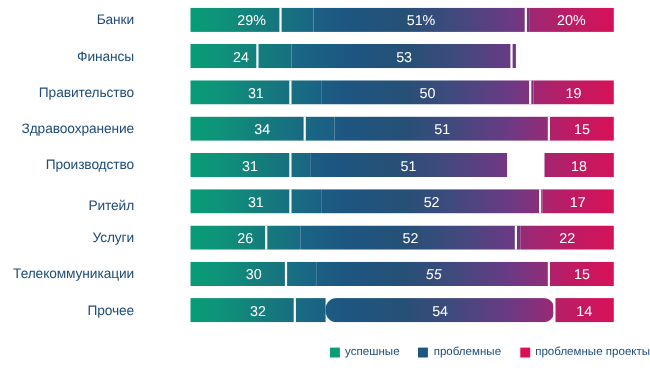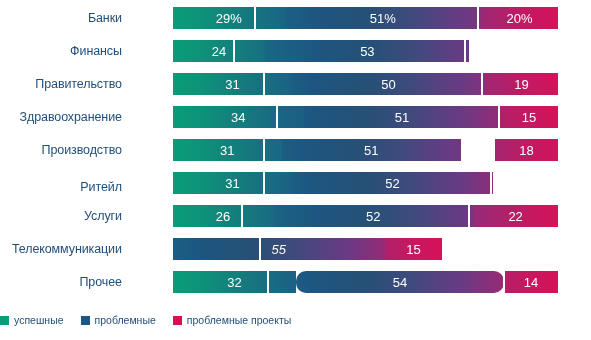--- a/index.html
+++ b/index.html
@@ -94,21 +94,21 @@
     width: 2px;
     background: #ffffff;
     z-index: 3;
   }
   .legend {
     position: absolute;
     left: 0;
     top: 314px;
     width: 591px;
     display: flex;
-    justify-content: flex-start;
+    justify-content: flex-end;
     align-items: center;
     gap: 17px;
   }
   .legend-item {
     display: flex;
     align-items: center;
     gap: 5px;
   }
   .legend-swatch {
     width: 9px;
@@ -228,20 +228,24 @@
           <div class="seg" style="width: 31%;">
             <div class="seg-fill" style="left: 0px;"></div>
             <span class="seg-label">31</span>
           </div>
           <div class="seg-divider" style="left: 134.16px;"></div>
           <div class="seg" style="width: 52%;">
             <div class="seg-fill" style="left: -135.16px;"></div>
             <span class="seg-label">52</span>
           </div>
           <div class="seg-divider" style="left: 360.88px;"></div>
+          <div class="seg" style="width: 17%;">
+            <div class="seg-fill" style="left: -361.88px;"></div>
+            <span class="seg-label">17</span>
+          </div>
         </div>
       </div>
       <div class="bar-row" style="top: 205px;">
         <div class="row-label">Услуги</div>
         <div class="bar-track">
           <div class="seg" style="width: 26%;">
             <div class="seg-fill" style="left: 0px;"></div>
             <span class="seg-label">26</span>
           </div>
           <div class="seg-divider" style="left: 112.36px;"></div>
@@ -252,20 +256,24 @@
           <div class="seg-divider" style="left: 339.08px;"></div>
           <div class="seg" style="width: 22%;">
             <div class="seg-fill" style="left: -340.08px;"></div>
             <span class="seg-label">22</span>
           </div>
         </div>
       </div>
       <div class="bar-row" style="top: 238px;">
         <div class="row-label">Телекоммуникации</div>
         <div class="bar-track">
+          <div class="seg" style="width: 30%;">
+            <div class="seg-fill" style="left: 0px;"></div>
+            <span class="seg-label">30</span>
+          </div>
           <div class="seg-divider" style="left: 129.8px;"></div>
           <div class="seg" style="width: 55%; font-style: italic;">
             <div class="seg-fill" style="left: -130.8px;"></div>
             <span class="seg-label">55</span>
           </div>
           <div class="seg-divider" style="left: 369.6px;"></div>
           <div class="seg" style="width: 15%;">
             <div class="seg-fill" style="left: -370.6px;"></div>
             <span class="seg-label">15</span>
           </div>

